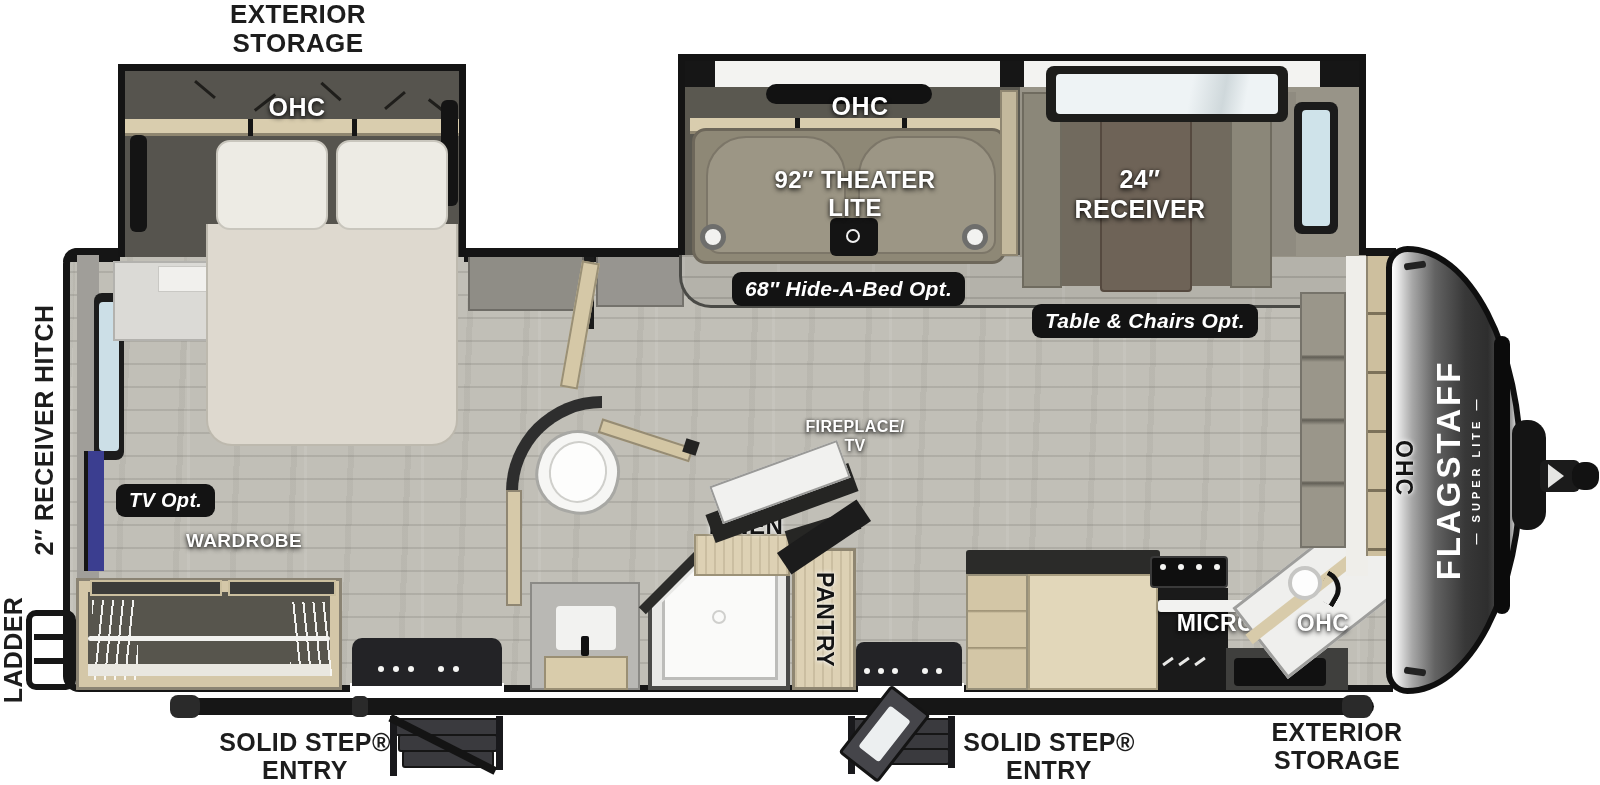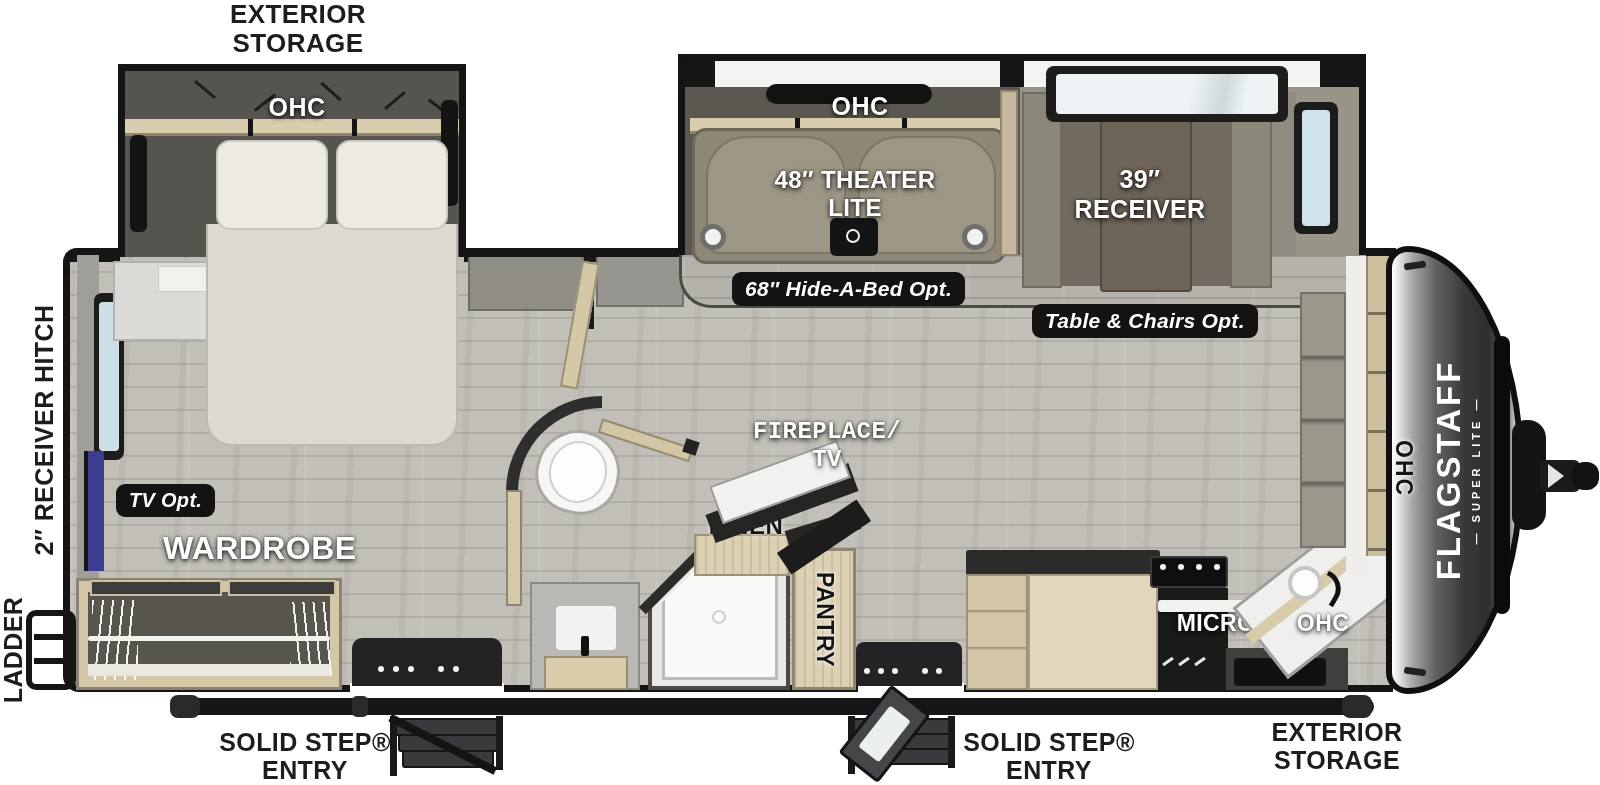--- a/index.html
+++ b/index.html
@@ -93,21 +93,21 @@
   <div class="el woodv" style="left:694px;top:534px;width:96px;height:42px;border:2px solid #9c9278;"></div>
   <div class="el dlabel" style="left:700px;top:512px;width:92px;font-size:24px;text-align:center;">LINEN</div>
   <div class="el" style="left:786px;top:520px;width:74px;height:20px;background:#262624;transform:rotate(-17deg);"></div>
   <div class="el woodv" style="left:792px;top:548px;width:64px;height:142px;border:3px solid #8f8671;display:flex;align-items:center;justify-content:center;">
     <span class="dlabel vdown" style="font-size:23px;">PANTRY</span>
   </div>
 
   <div class="el" style="left:706px;top:488px;width:152px;height:30px;background:#252523;transform:rotate(-20deg);"></div>
   <div class="el" style="left:712px;top:462px;width:136px;height:40px;background:#f1f1ef;border:2px solid #9a9a98;transform:rotate(-20deg);"></div>
   <div class="el" style="left:776px;top:524px;width:96px;height:26px;background:#1c1c1c;transform:rotate(-34deg);"></div>
-  <div class="el flabel" style="left:742px;top:418px;width:170px;font-size:24px;font-family:Liberation Mono, monospace;">
+  <div class="el flabel" style="left:770px;top:418px;width:170px;font-size:16px;">
     <span>FIREPLACE/</span><br><span>TV</span>
   </div>
 
   <div class="el" style="left:678px;top:54px;width:688px;height:203px;border:7px solid #141414;border-bottom:none;background:#5a5850;"></div>
   <div class="el" style="left:685px;top:61px;width:674px;height:26px;background:#f3f3f1;"></div>
   <div class="el" style="left:685px;top:61px;width:30px;height:26px;background:#161616;"></div>
   <div class="el" style="left:1000px;top:61px;width:24px;height:26px;background:#161616;"></div>
   <div class="el" style="left:1320px;top:61px;width:39px;height:26px;background:#161616;"></div>
 
   <div class="el floor2" style="left:679px;top:255px;width:687px;height:53px;border-left:3px solid #4a4a46;border-bottom:3px solid #4a4a46;border-bottom-left-radius:32px;"></div>
@@ -119,39 +119,39 @@
     <span class="sep" style="left:212px;top:0;height:16px;"></span>
   </div>
   <div class="el" style="left:692px;top:128px;width:314px;height:136px;background:#8e8876;border:3px solid #6d675a;border-radius:14px;"></div>
   <div class="el" style="left:706px;top:136px;width:140px;height:118px;background:#9c9685;border:2px solid #7c7668;border-radius:40px 40px 14px 14px;"></div>
   <div class="el" style="left:858px;top:136px;width:138px;height:118px;background:#9c9685;border:2px solid #7c7668;border-radius:40px 40px 14px 14px;"></div>
   <div class="el" style="left:700px;top:224px;width:26px;height:26px;background:#f2f2f0;border:5px solid #6e6e6c;border-radius:50%;"></div>
   <div class="el" style="left:962px;top:224px;width:26px;height:26px;background:#f2f2f0;border:5px solid #6e6e6c;border-radius:50%;"></div>
   <div class="el" style="left:830px;top:218px;width:48px;height:38px;background:#141414;border-radius:6px;"></div>
   <div class="el" style="left:846px;top:229px;width:14px;height:14px;border:2.5px solid #f0f0f0;border-radius:50%;"></div>
   <div class="el flabel" style="left:768px;top:166px;width:174px;font-size:24px;">
-    <span>48″ THEATER</span><br><span>LITE</span>
+    <span>92″ THEATER</span><br><span>LITE</span>
   </div>
 
   <div class="el" style="left:1000px;top:90px;width:18px;height:166px;background:#c3b89c;border:2px solid #8f8671;"></div>
 
   <div class="el" style="left:1020px;top:87px;width:339px;height:170px;background:#989488;"></div>
   <div class="el" style="left:1022px;top:92px;width:40px;height:196px;background:#8b8779;border:2px solid #6f6b5f;"></div>
   <div class="el" style="left:1062px;top:100px;width:38px;height:186px;background:#716a5e;"></div>
   <div class="el" style="left:1100px;top:94px;width:92px;height:198px;background:#6e6357;border:2px solid #55493f;border-radius:4px;"></div>
   <div class="el" style="left:1128px;top:90px;width:34px;height:12px;background:#141414;border-radius:3px;"></div>
   <div class="el" style="left:1192px;top:100px;width:38px;height:186px;background:#716a5e;"></div>
   <div class="el" style="left:1230px;top:92px;width:42px;height:196px;background:#8b8779;border:2px solid #6f6b5f;"></div>
   <div class="el" style="left:1272px;top:92px;width:24px;height:164px;background:#8f8b80;"></div>
   <div class="el" style="left:1046px;top:66px;width:242px;height:56px;background:#1d1d1b;border-radius:8px;"></div>
   <div class="el" style="left:1056px;top:74px;width:222px;height:40px;background:linear-gradient(100deg,#eef3f5 60%,#cfd8db 75%,#eef3f5 85%);border-radius:4px;"></div>
   <div class="el" style="left:1294px;top:102px;width:44px;height:132px;background:#1b1b1b;border-radius:8px;"></div>
   <div class="el" style="left:1302px;top:110px;width:28px;height:116px;background:#cfe3ea;border-radius:4px;"></div>
   <div class="el flabel" style="left:1060px;top:165px;width:160px;font-size:25px;">
-    <span>39″</span><br><span>RECEIVER</span>
+    <span>24″</span><br><span>RECEIVER</span>
   </div>
 
   <div class="el flabel" style="left:990px;top:528px;width:120px;font-size:24px;margin-top:24px;">FRIDGE</div>
   <div class="el" style="left:966px;top:550px;width:194px;height:26px;background:#2b2b29;border-radius:3px;"></div>
   <div class="el" style="left:966px;top:574px;width:62px;height:116px;background:#d3c6a6;border:2px solid #97907a;background-image:linear-gradient(180deg,rgba(0,0,0,0) 30%,rgba(90,80,55,.5) 31%,rgba(0,0,0,0) 33%,rgba(0,0,0,0) 63%,rgba(90,80,55,.5) 64%,rgba(0,0,0,0) 66%);"></div>
   <div class="el" style="left:1028px;top:574px;width:130px;height:116px;background:#e2d7ba;border:2px solid #a89d80;"></div>
   <div class="el" style="left:1150px;top:556px;width:78px;height:32px;background:#0f0f0f;border:2px solid #3a3a3a;border-radius:4px;">
     <span class="dot" style="left:8px;top:6px;"></span>
       <span class="dot" style="left:26px;top:6px;"></span>
     <span class="dot" style="left:44px;top:6px;"></span>
@@ -175,21 +175,21 @@
   <div class="el" style="left:1366px;top:256px;width:26px;height:300px;background:#cdbf9e;border-left:2px solid #8f8671;background-image:repeating-linear-gradient(180deg,rgba(0,0,0,0) 0 56px,rgba(70,62,44,.6) 56px 59px);"></div>
 
   <div class="el" style="left:76px;top:578px;width:266px;height:112px;background:#d4c7a8;border:3px solid #8a8373;"></div>
   <div class="el" style="left:88px;top:592px;width:242px;height:84px;background:#57554d;"></div>
   <div class="el" style="left:90px;top:580px;width:132px;height:16px;background:#3c3c3a;border:2px solid #cbbf9f;"></div>
   <div class="el" style="left:228px;top:580px;width:108px;height:16px;background:#3c3c3a;border:2px solid #cbbf9f;"></div>
   <div class="el" style="left:92px;top:600px;width:46px;height:80px;background:repeating-linear-gradient(96deg,rgba(250,250,248,.95) 0 2px,rgba(0,0,0,0) 2px 10px);"></div>
   <div class="el" style="left:290px;top:602px;width:42px;height:74px;background:repeating-linear-gradient(84deg,rgba(250,250,248,.95) 0 2px,rgba(0,0,0,0) 2px 10px);"></div>
   <div class="el" style="left:88px;top:636px;width:242px;height:5px;background:#f2f2ef;border-radius:3px;"></div>
   <div class="el" style="left:88px;top:664px;width:242px;height:12px;background:#e9e7e0;"></div>
-  <div class="el flabel" style="left:163px;top:530px;width:162px;font-size:32px;">WARDROBE</div>
+  <div class="el flabel" style="left:163px;top:530px;width:162px;font-size:19px;">WARDROBE</div>
 
   <div class="el" style="left:350px;top:683px;width:154px;height:20px;background:#ffffff;"></div>
   <div class="el" style="left:858px;top:683px;width:106px;height:20px;background:#ffffff;"></div>
   <div class="el" style="left:352px;top:638px;width:150px;height:48px;background:#232326;border-radius:10px 10px 0 0;">
     <span class="dot" style="left:26px;top:28px;"></span>
       <span class="dot" style="left:41px;top:28px;"></span>
     <span class="dot" style="left:56px;top:28px;"></span>
       <span class="dot" style="left:86px;top:28px;"></span>
     <span class="dot" style="left:101px;top:28px;"></span>
   </div>

